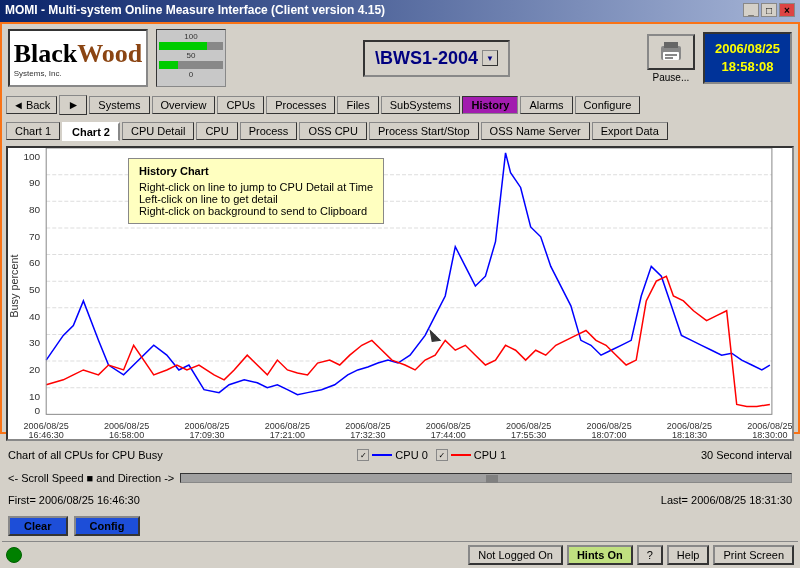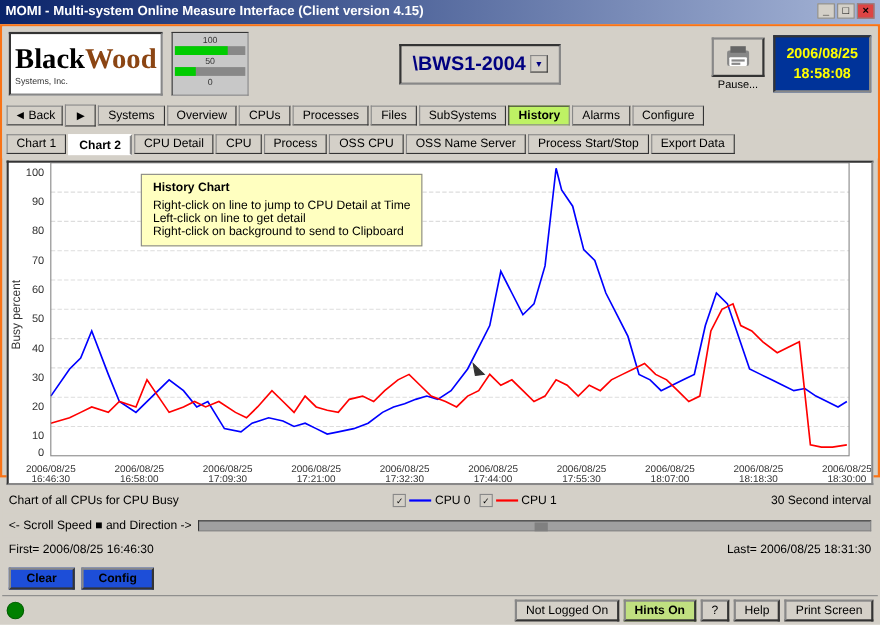--- a/index.html
+++ b/index.html
@@ -131,21 +131,21 @@
     }
 
     .nav-btn {
       background: #d4d0c8;
       border: 1px outset #888;
       padding: 2px 8px;
       cursor: pointer;
       font-size: 11px;
       white-space: nowrap;
     }
-    .nav-btn.active { background: #bef264; border: 1px inset #888; font-weight: bold; }
+    .nav-btn.active { background: #a21caf; border: 1px inset #888; font-weight: bold; }
 
     
     #tab-bar {
       display: flex;
       align-items: center;
       padding: 2px 4px;
       background: #d4d0c8;
       gap: 2px;
       height: 26px;
     }
@@ -415,22 +415,22 @@
     <div class="nav-btn">Configure</div>
   </div>
 
   <div id="tab-bar">
     <div class="tab">Chart 1</div>
     <div class="tab active">Chart 2</div>
     <div class="tab">CPU Detail</div>
     <div class="tab">CPU</div>
     <div class="tab">Process</div>
     <div class="tab">OSS CPU</div>
+    <div class="tab">Process Start/Stop</div>
     <div class="tab">OSS Name Server</div>
-    <div class="tab">Process Start/Stop</div>
     <div class="tab">Export Data</div>
   </div>
 
   <div id="chart-container">
     <svg id="chart-canvas" viewBox="0 0 780 295" preserveAspectRatio="none">
 
       <rect width="780" height="295" fill="white"></rect>
 
       <rect x="0" y="0" width="38" height="270" fill="white"></rect>
 

